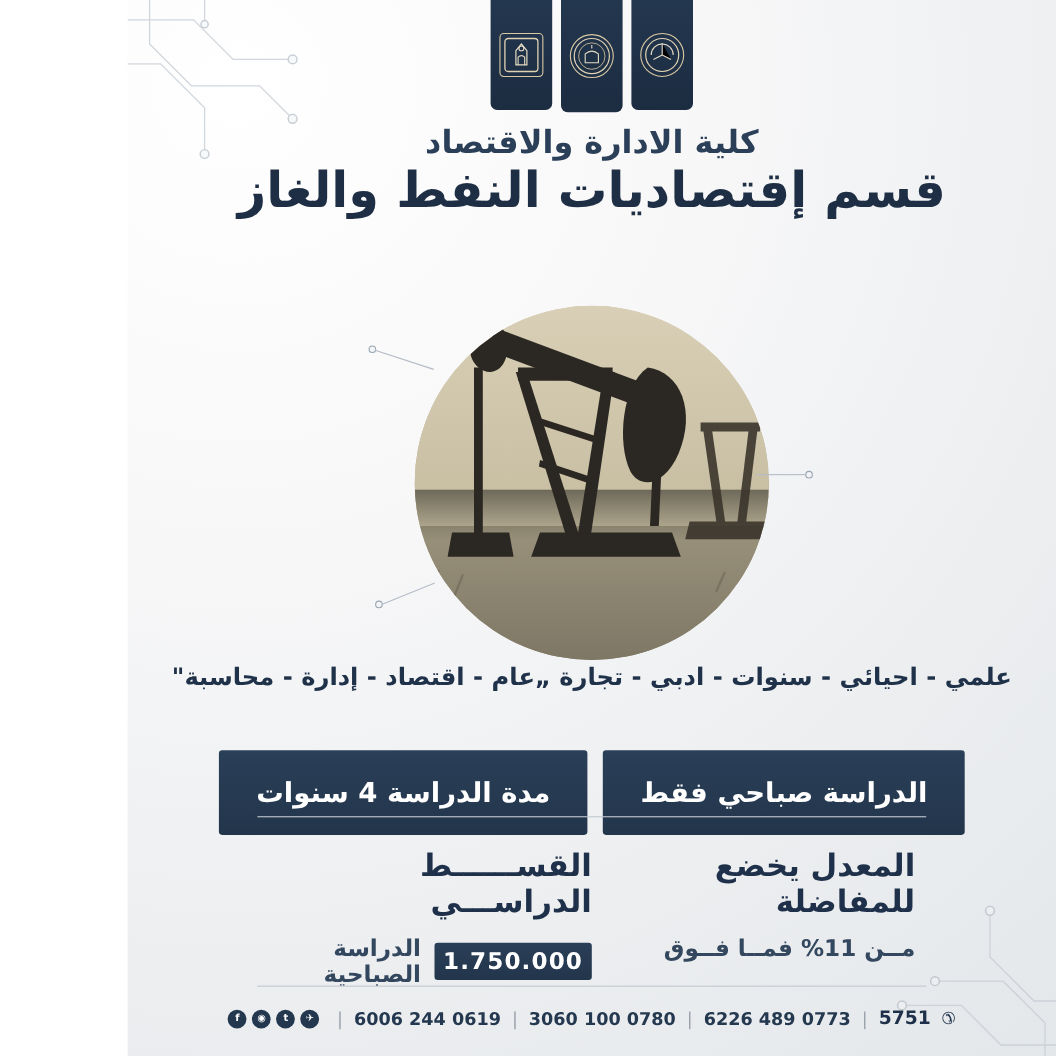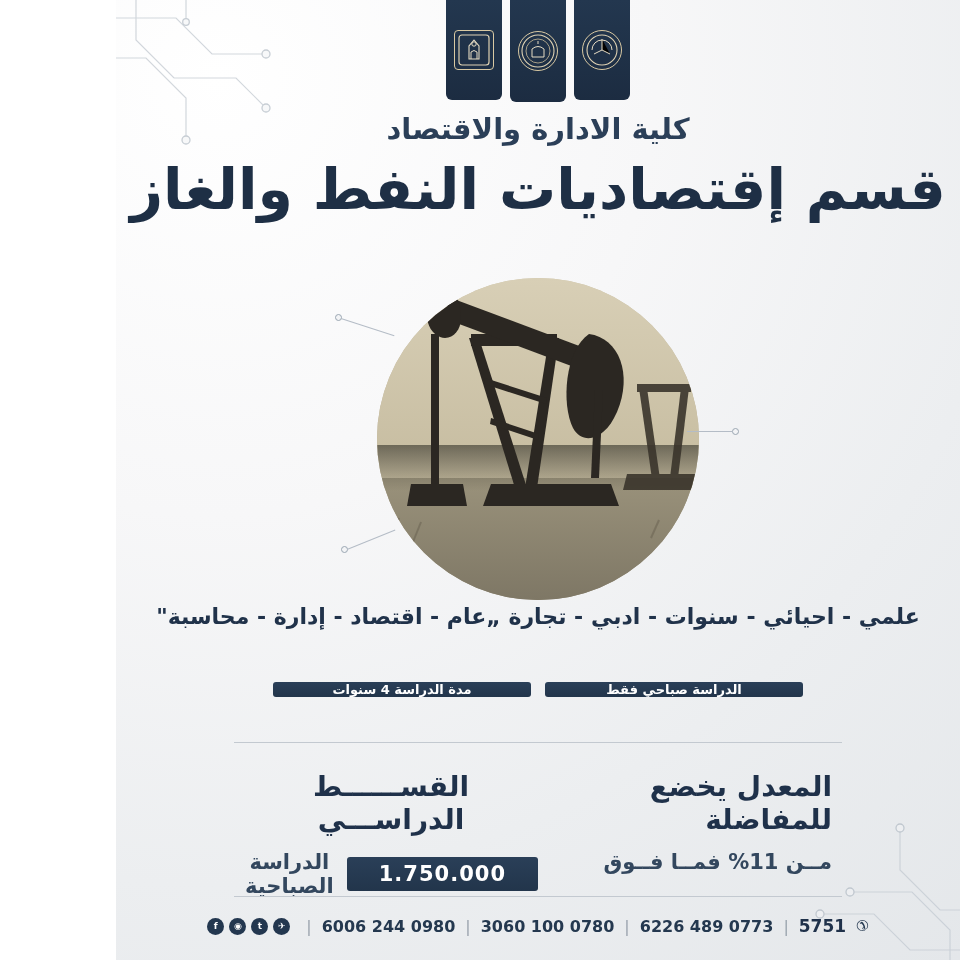--- a/index.html
+++ b/index.html
@@ -53,23 +53,22 @@
     position: absolute; top: 112px; left: 0; right: 0;
     text-align: center;
   }
   .college {
     color: #2b3f58;
     font-size: 29px;
     font-weight: bold;
     letter-spacing: -0.5px;
   }
   .dept {
-    margin-top: 10px;
     color: #1e2f45;
-    font-size: 57px;
+    font-size: 45px;
     font-weight: bold;
     letter-spacing: -1px;
   }
 
   
   .photo-wrap {
     position: absolute; top: 278px; left: 50%;
     transform: translateX(-50%);
     width: 322px; height: 322px;
   }
@@ -103,22 +102,22 @@
 
   
   .pill-row {
     position: absolute; top: 682px; left: 0; right: 0;
     display: flex; justify-content: center; gap: 14px;
     direction: rtl;
   }
   .pill {
     background: linear-gradient(180deg,#2a3f58 0%, #22354b 100%);
     color: #ffffff;
-    font-size: 13px; font-weight: bold;
-    padding: 0 34px;
+    font-size: 25px; font-weight: bold;
+    padding: 24px 34px;
     border-radius: 3px;
     min-width: 258px;
     text-align: center;
   }
 
   .hr {
     position: absolute; left: 118px; right: 118px;
     height: 1px; background: #c3c9d0;
   }
   .hr.a { top: 742px; }
@@ -135,27 +134,27 @@
     color: #1f314a; font-size: 28px; font-weight: bold;
     letter-spacing: 1px;
   }
   .col-sub {
     margin-top: 14px;
     color: #33475e; font-size: 21px; font-weight: bold;
     letter-spacing: 1px;
     display: flex; align-items: center; gap: 12px;
   }
   .col.right-col { padding-right: 8px; }
-  .col.left-col  { text-align: center;  padding-left: 8px; }
+  .col.left-col  { text-align: right;  padding-left: 8px; }
   .col.left-col .col-sub { justify-content: flex-start; }
   .amount {
     display: inline-block;
     background: linear-gradient(180deg,#2a3f58 0%, #22354b 100%);
     color: #fff; font-size: 21px; font-weight: bold;
-    padding: 5px 32px; border-radius: 3px;
+    padding: 5px 8px; border-radius: 3px;
   }
 
   
   .footer {
     position: absolute; top: 916px; left: 0; right: 0;
     display: flex; align-items: center; justify-content: center;
     gap: 10px; direction: rtl;
     color: #24384f; font-size: 16px; font-weight: bold;
   }
   .phone-icon { color: #23374f; font-size: 15px; transform: scaleX(-1); }
@@ -323,21 +322,21 @@
   <div class="hr b"></div>
 
   <div class="footer">
     <span class="phone-icon">✆</span>
     <span class="hot">5751</span>
     <span class="sep">|</span>
     <span>0773 489 6226</span>
     <span class="sep">|</span>
     <span>0780 100 3060</span>
     <span class="sep">|</span>
-    <span>0980 244 6006</span>
+    <span>0619 244 6006</span>
     <span class="sep">|</span>
     <span class="socials">
       <span class="soc">f</span>
       <span class="soc">◉</span>
       <span class="soc">t</span>
       <span class="soc">✈</span>
     </span>
   </div>
 
 </div>

